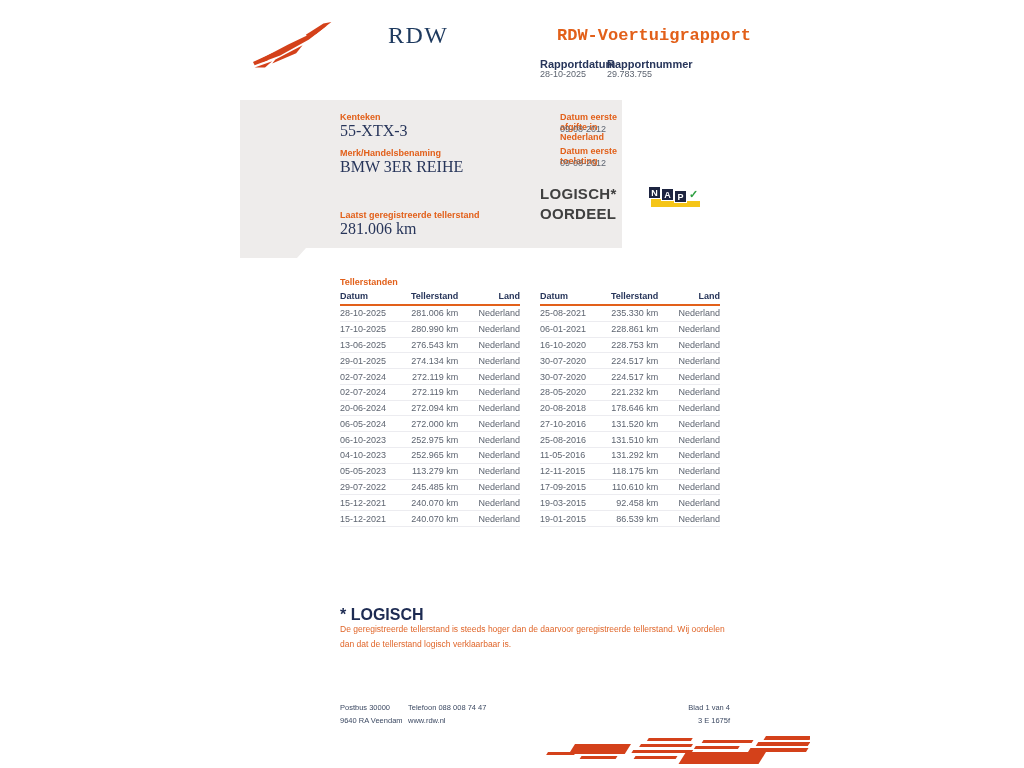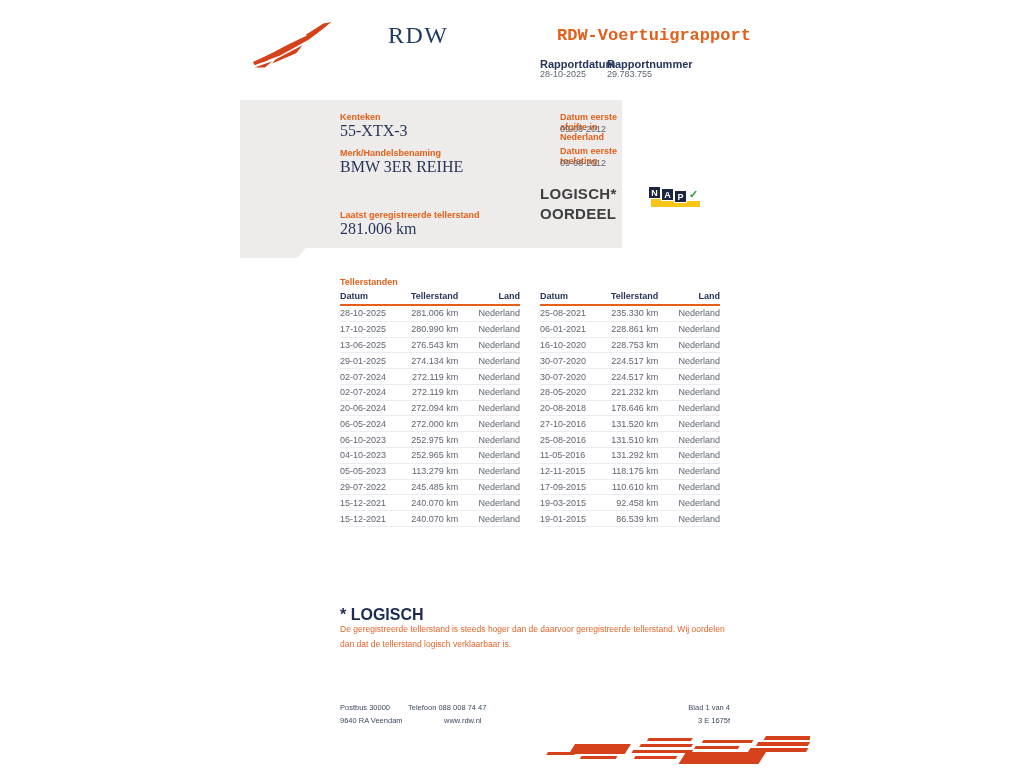--- a/index.html
+++ b/index.html
@@ -52,21 +52,21 @@
 
   
   .verdict-title { position:absolute; left:340px; top:606px; font-size:16px;
                    font-weight:bold; color:#1d2b52; }
   .verdict-text { position:absolute; left:340px; top:622px; width:392px;
                   font-size:8.5px; line-height:15px; color:#e0662a; }
 
   
   .foot { position:absolute; font-size:7.5px; color:#3d4a63; }
   .f-a1 { left:340px; top:703px; } .f-a2 { left:340px; top:716px; }
-  .f-b1 { left:408px; top:703px; } .f-b2 { left:408px; top:716px;margin-left:36px; }
+  .f-b1 { left:408px; top:703px; } .f-b2 { left:408px; top:716px; }
   .f-r  { width:110px; text-align:right; left:620px; }
   .f-r1 { top:703px; } .f-r2 { top:716px; }
 
   
   .deco { position:absolute; left:540px; top:736px; width:270px; height:32px; }
 </style>
 </head>
 <body>
 
 <div class="page">

